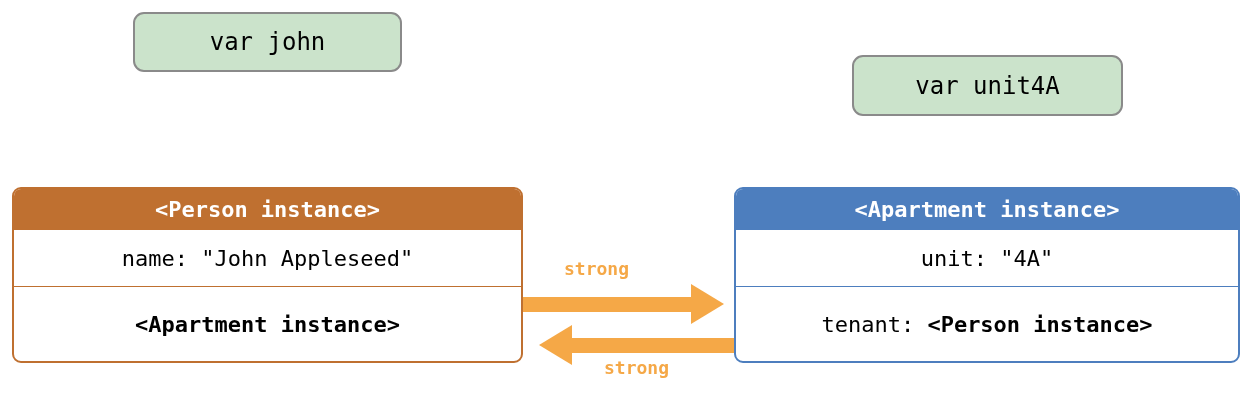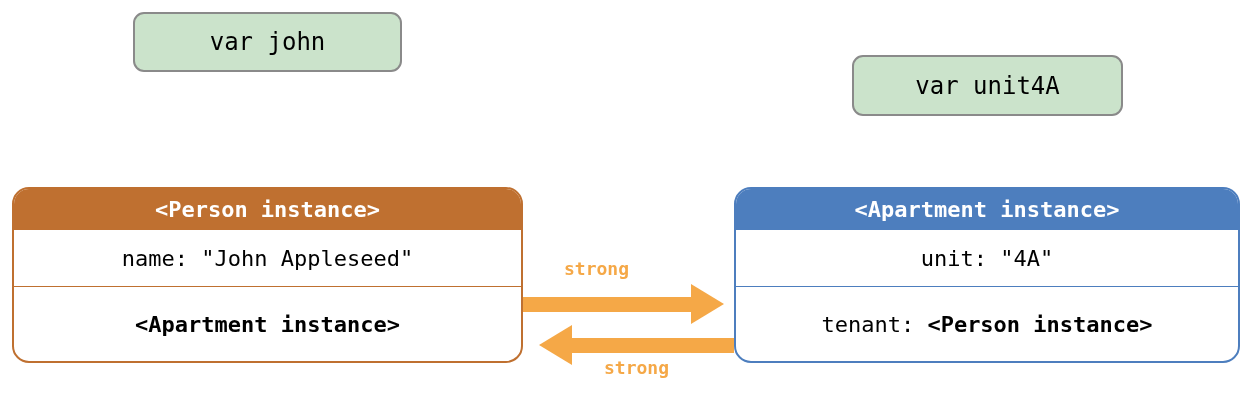--- a/index.html
+++ b/index.html
@@ -39,21 +39,21 @@
     color: var(--body-text);
   }
   .var-john  { left: 133px; top: 12px; width: 269px; height: 60px; }
   .var-unit  { left: 852px; top: 10px; width: 271px; height: 61px; margin-top: 45px; }
 
   
   .instance-box {
     position: absolute;
     top: 187px;
     height: 176px;
-    border-radius: 17px;
+    border-radius: 9px;
     background: var(--background);
     display: flex;
     flex-direction: column;
     overflow: hidden;
   }
   .instance-box.person    { left: 12px;  width: 511px; border: 2px solid var(--person-accent); }
   .instance-box.apartment { left: 734px; width: 506px; border: 2px solid var(--apartment-accent); }
 
   .box-header {
     height: 41px;

